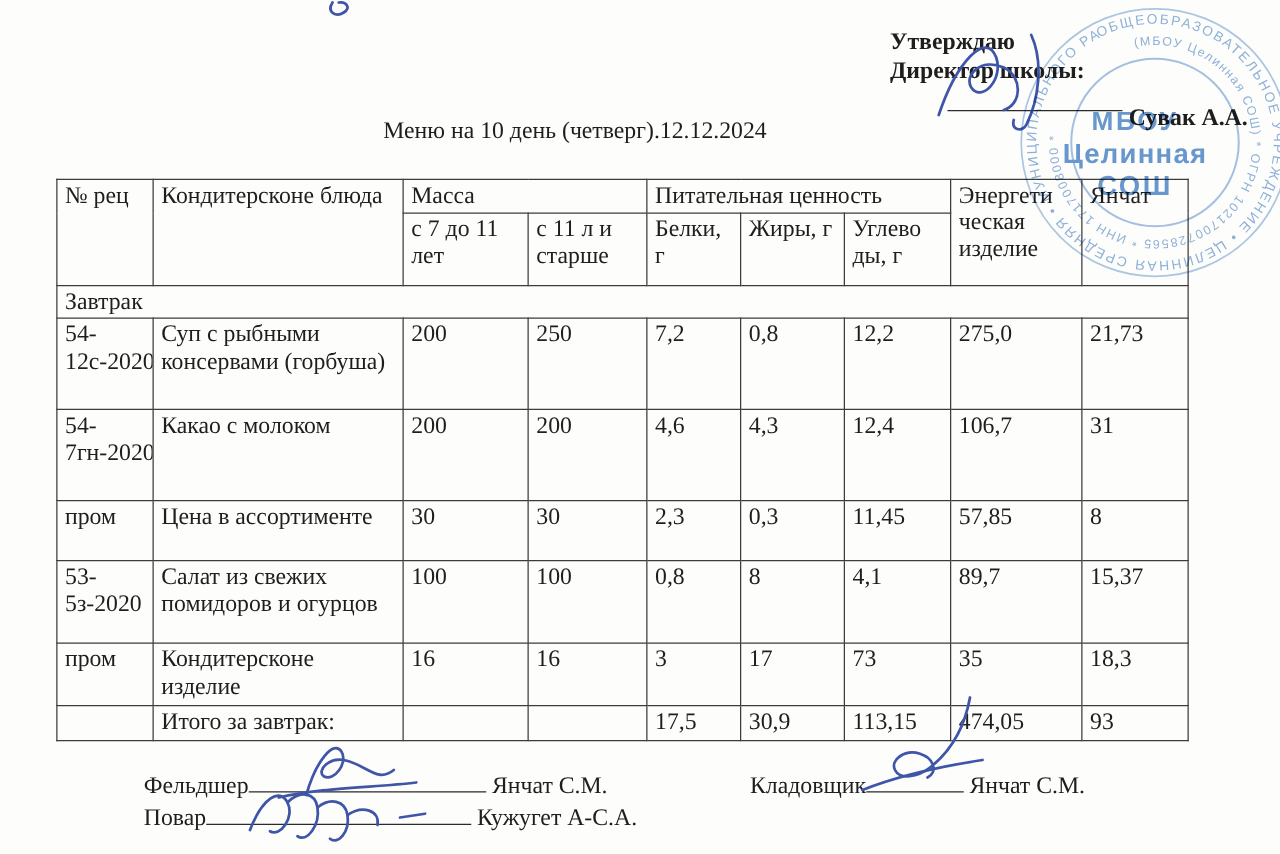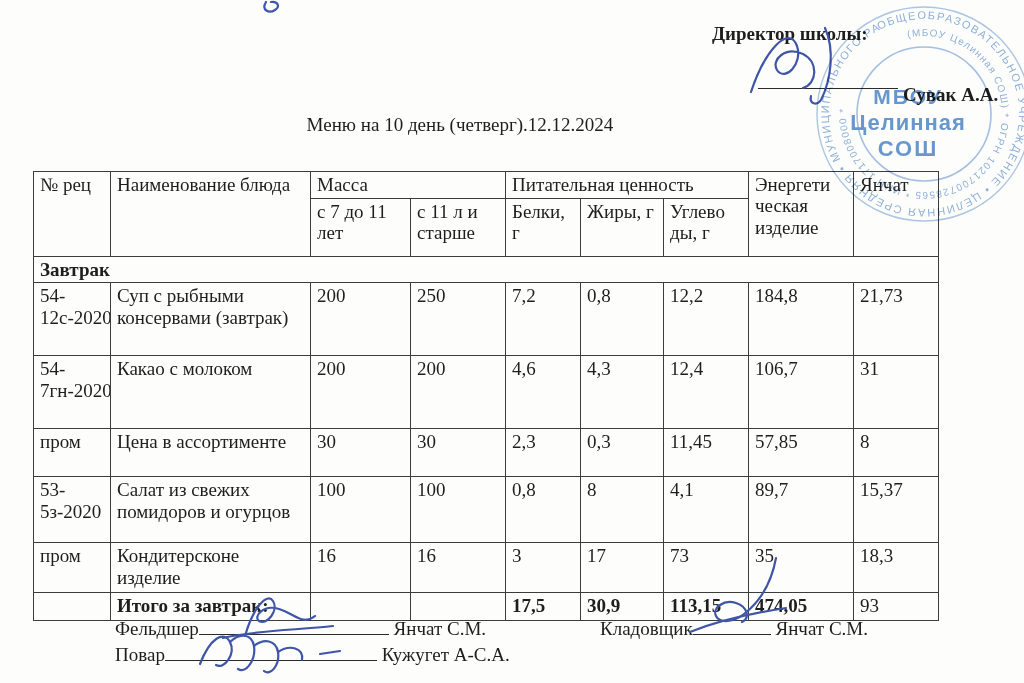--- a/index.html
+++ b/index.html
@@ -3,43 +3,44 @@
 <meta charset="utf-8">
 <style>
   html,body{margin:0;padding:0;background:#ffffff;}
   .page{position:relative;width:1024px;height:683px;background:#fdfdfb;overflow:hidden;
         font-family:"Liberation Serif","DejaVu Serif",serif;color:#1e1e1e;}
   
   .approve{position:absolute;left:712px;top:22px;font-weight:bold;font-size:19px;line-height:1.22;}
   .director-name{position:absolute;left:903px;top:84px;font-weight:bold;font-size:19px;}
   .sign-underline{position:absolute;left:758px;top:88px;width:140px;border-bottom:1.6px solid #2a2a2a;}
   
-  .doc-title{position:absolute;left:160px;top:94px;width:600px;text-align:center;font-size:19px;margin-top:20px;}
-  
-  table.menu{position:absolute;left:33px;top:143px;border-collapse:collapse;table-layout:fixed;
-             width:905px;font-size:19px;line-height:1.12;margin-top:28px;}
+  .doc-title{position:absolute;left:160px;top:94px;width:600px;text-align:center;font-size:19px;}
+  
+  table.menu{position:absolute;left:45px;top:143px;border-collapse:collapse;table-layout:fixed;
+             width:905px;font-size:19px;line-height:1.12;}
   table.menu td,table.menu th{border:1.4px solid #3c3c3c;vertical-align:top;text-align:left;
              padding:2px 4px 2px 6px;font-weight:normal;overflow:hidden;}
-  table.menu .b{font-weight:bold;}
+  table.menu .b{font-weight:normal;}
   
   .stamp{position:absolute;left:812px;top:2px;width:224px;height:224px;pointer-events:none;
          mix-blend-mode:multiply;opacity:0.85;}
   .stamp text{font-family:"Liberation Sans","DejaVu Sans",sans-serif;fill:#4e86c9;}
   .sig{position:absolute;pointer-events:none;}
   .sig path{fill:none;stroke:#3f55a8;stroke-width:2.2;stroke-linecap:round;}
   
   .footrow{position:absolute;font-size:19px;white-space:nowrap;}
   .sigline{display:inline-block;border-bottom:1.6px solid #2a2a2a;height:14px;vertical-align:baseline;}
 </style>
 </head>
 <body>
 
 <div class="page">
 
   <div class="approve">
+    <div>Утверждаю</div>
     <div>Директор школы:</div>
   </div>
   <div class="sign-underline"></div>
   <div class="director-name">Сувак А.А.</div>
 
   <svg class="sig" style="left:745px;top:18px;" width="140" height="92">
     <path d="M6,74 C20,32 44,6 52,28 C58,46 40,64 32,52 C26,42 40,28 58,36 C74,44 72,66 58,70"></path>
     <path d="M80,10 C90,32 86,62 76,82 C72,88 64,86 66,78"></path>
   </svg>
 
@@ -57,45 +58,45 @@
         <col style="width:95px">
       <col style="width:75px">
         <col style="width:83px">
         <col style="width:85px">
         <col style="width:105px">
         <col style="width:85px">
     </colgroup>
     <tbody>
         <tr style="height:27px">
       <td rowspan="2">№ рец</td>
-      <td rowspan="2">Наименование блюда</td>
+      <td rowspan="2">Кондитерсконе блюда</td>
       <td colspan="2">Масса</td>
       <td colspan="3">Питательная ценность</td>
       <td rowspan="2">Энергети ческая изделие</td>
       <td rowspan="2">Янчат</td>
     </tr>
     <tr style="height:58px">
       <td>с 7 до 11 лет</td>
       <td>с 11 л и старше</td>
       <td>Белки, г</td>
       <td>Жиры, г</td>
       <td>Углево ды, г</td>
     </tr>
     <tr style="height:24px">
       <td colspan="9" class="b">Завтрак</td>
     </tr>
     <tr style="height:73px">
       <td>54-12с-2020</td>
-      <td>Суп с рыбными консервами (завтрак)</td>
+      <td>Суп с рыбными консервами (горбуша)</td>
       <td>200</td>
       <td>250</td>
       <td>7,2</td>
       <td>0,8</td>
       <td>12,2</td>
-      <td>184,8</td>
+      <td>275,0</td>
       <td>21,73</td>
     </tr>
     <tr style="height:73px">
       <td>54-7гн-2020</td>
       <td>Какао с молоком</td>
       <td>200</td>
       <td>200</td>
       <td>4,6</td>
       <td>4,3</td>
       <td>12,4</td>

